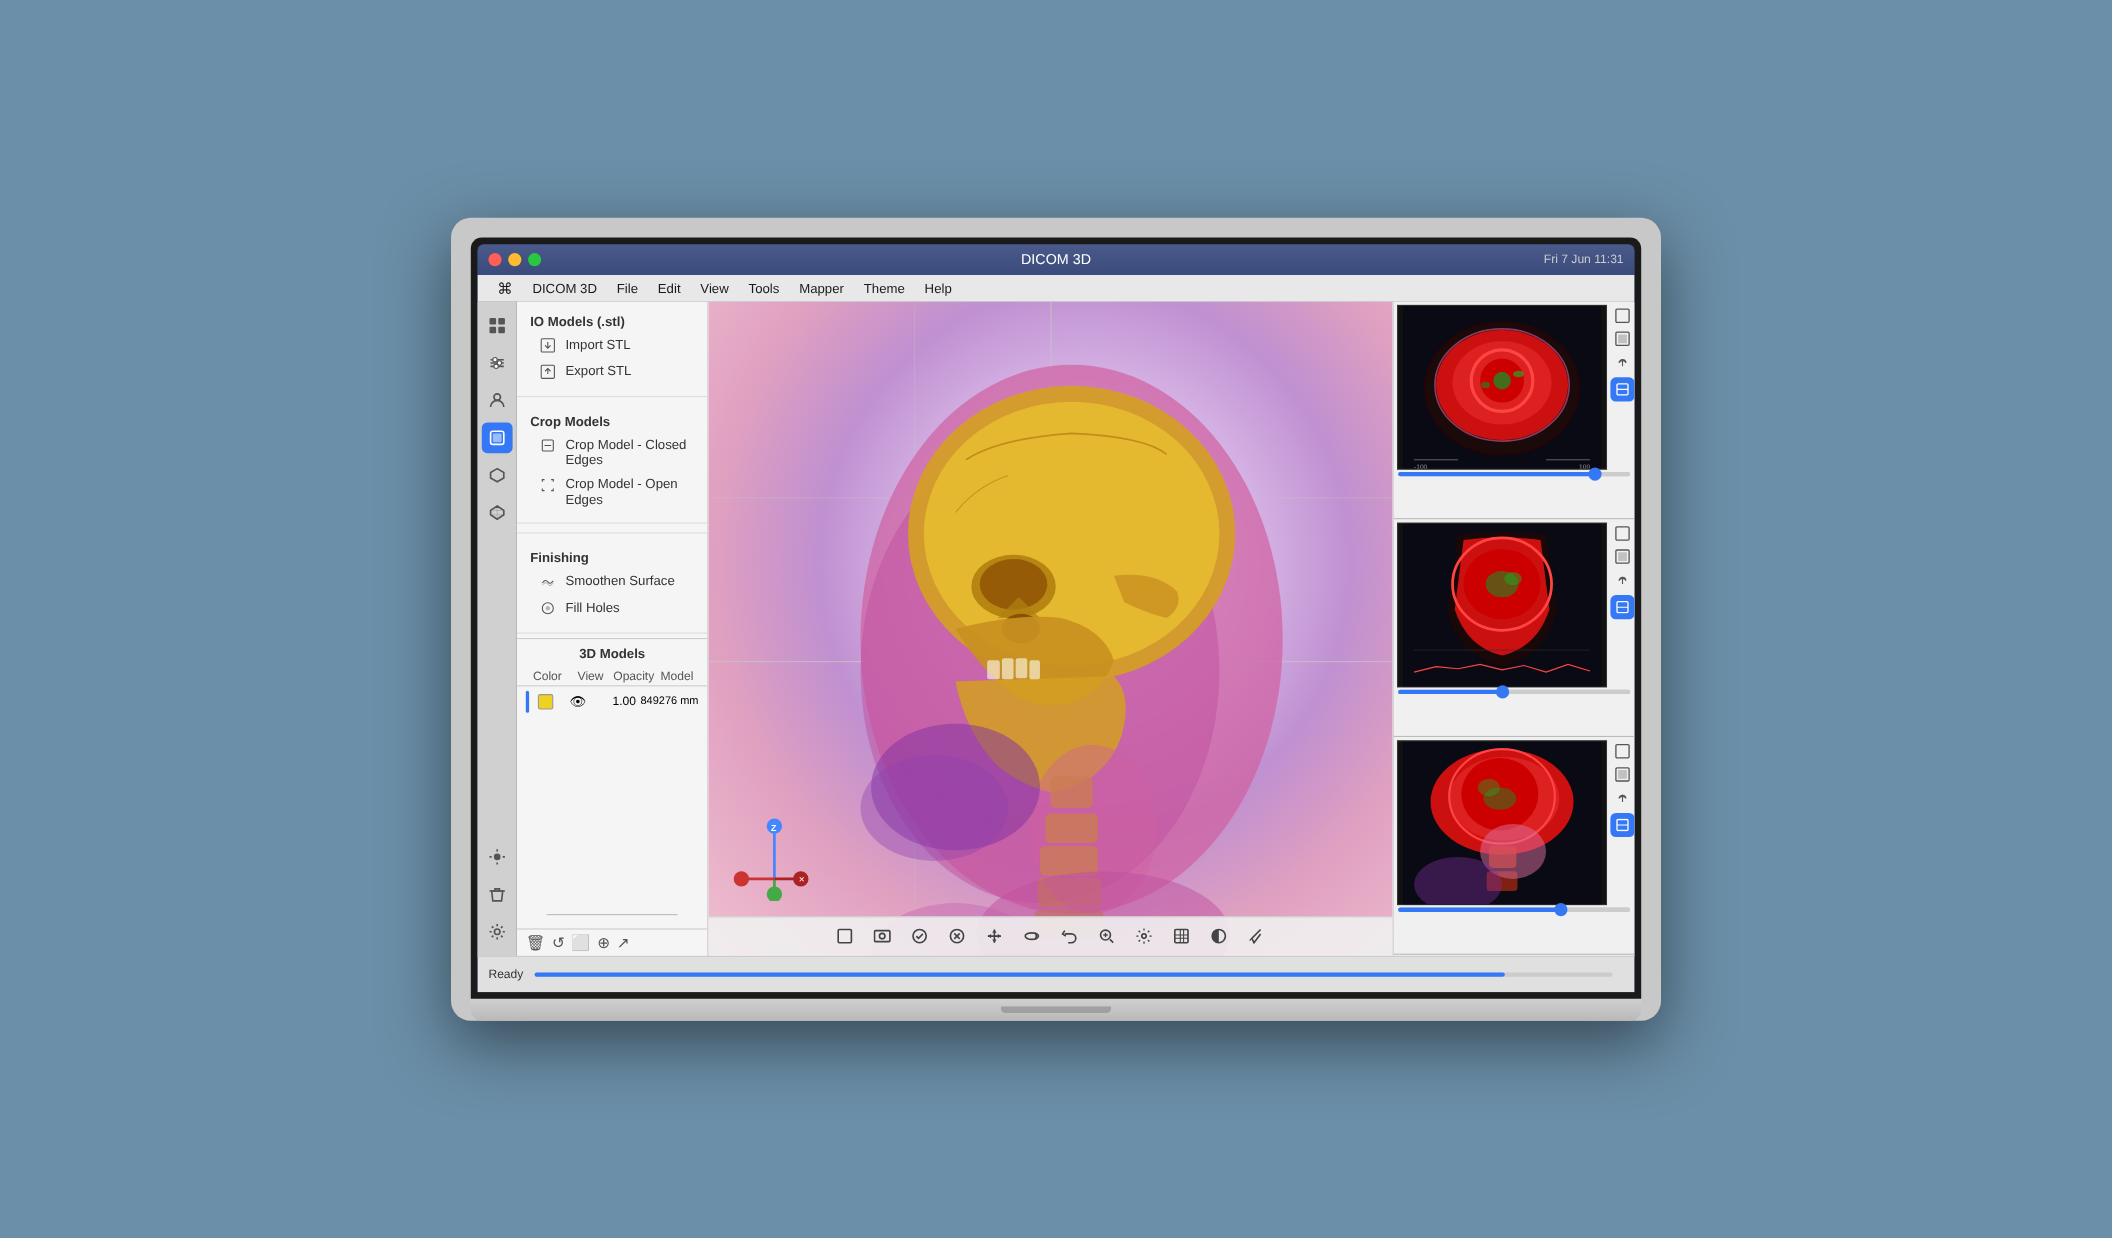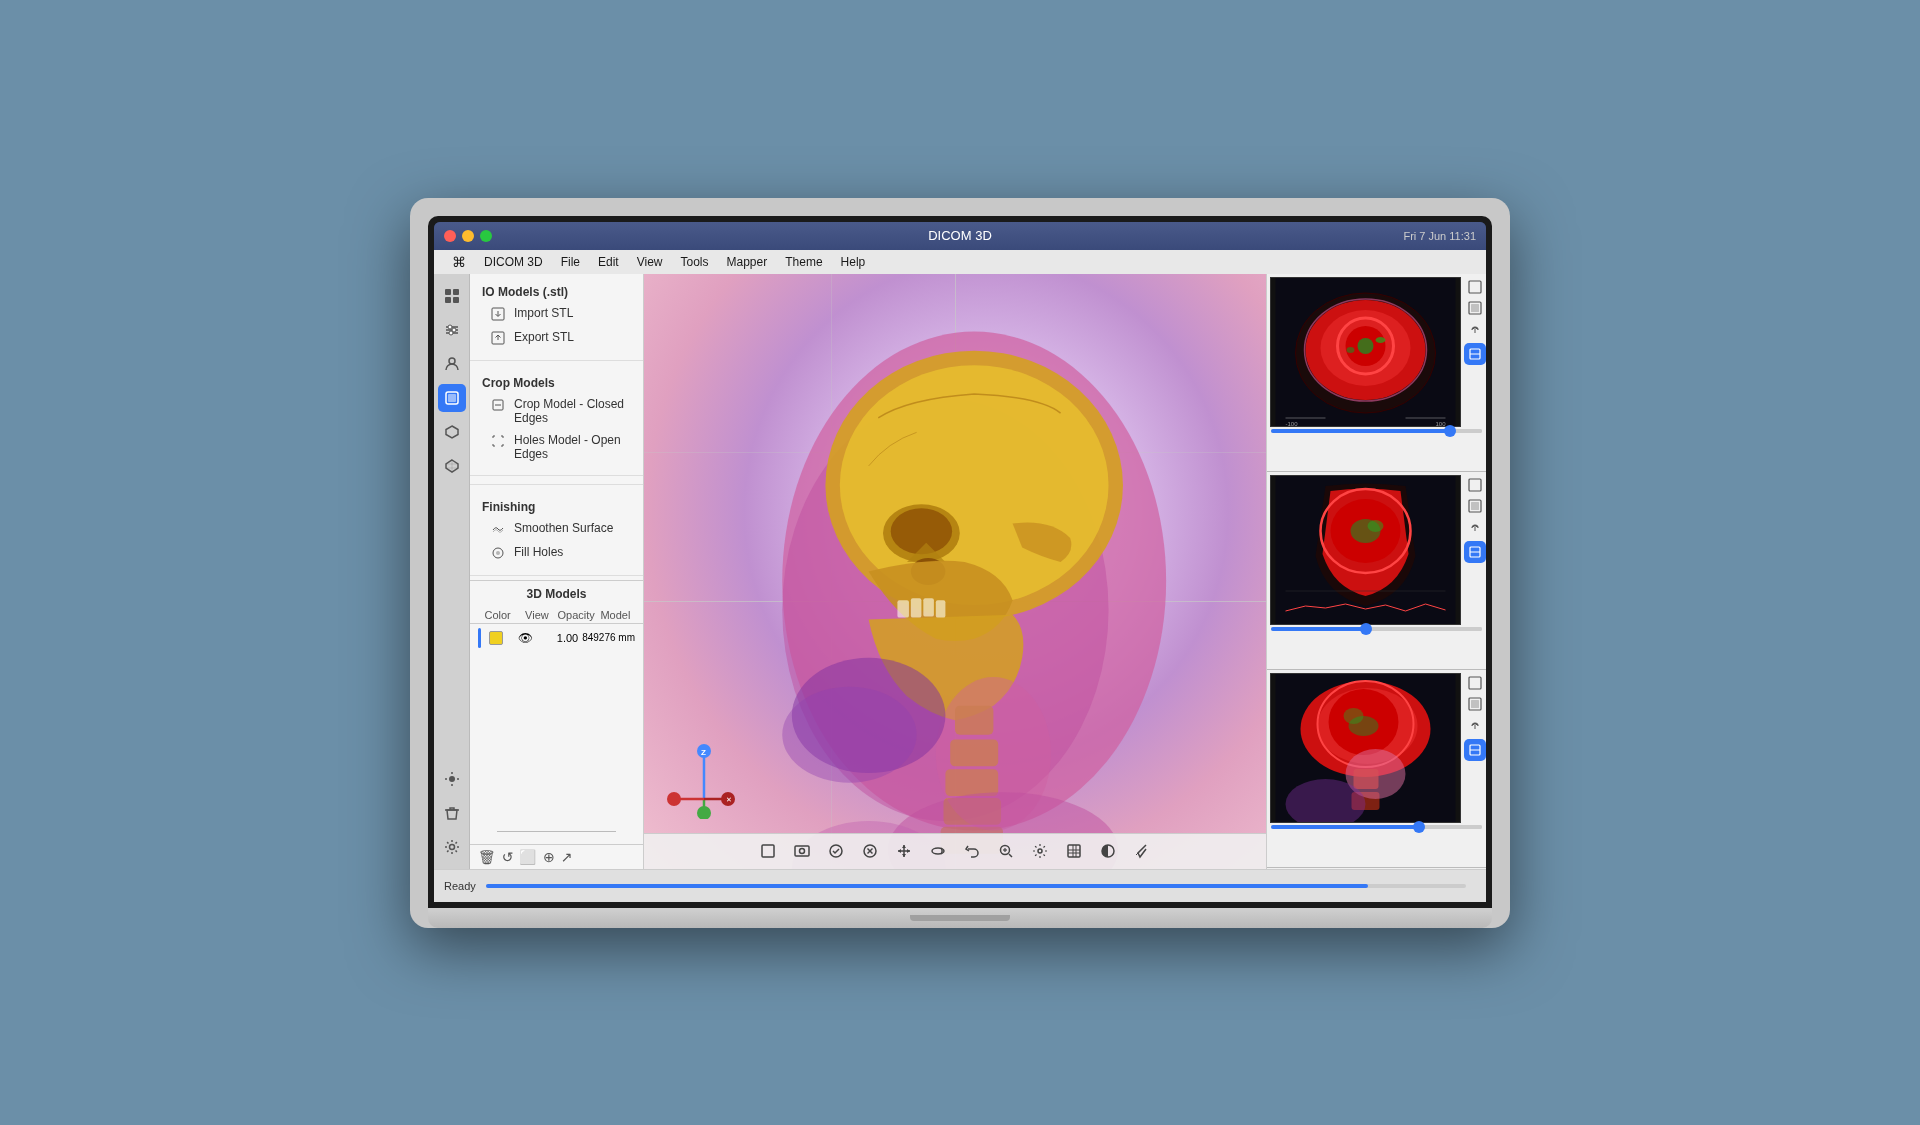--- a/index.html
+++ b/index.html
@@ -583,21 +583,21 @@
                   </svg>
               </div>
               <span>Crop Model - Closed Edges</span>
             </div>
             <div class="menu-row">
               <div class="menu-icon">
                 <svg width="14" height="14" viewBox="0 0 14 14" fill="none">
                     <path d="M2 4V2h2M10 2h2v2M12 10v2h-2M4 12H2v-2" stroke="#555" stroke-width="1"></path>
                   </svg>
               </div>
-              <span>Holes Model - Open Edges</span>
+              <span>Crop Model - Open Edges</span>
             </div>
           </div>
 
           <div class="divider"></div>
 
 
           <div class="divider"></div>
 
           <div class="menu-section">
             <div class="menu-group-header">Finishing</div>

